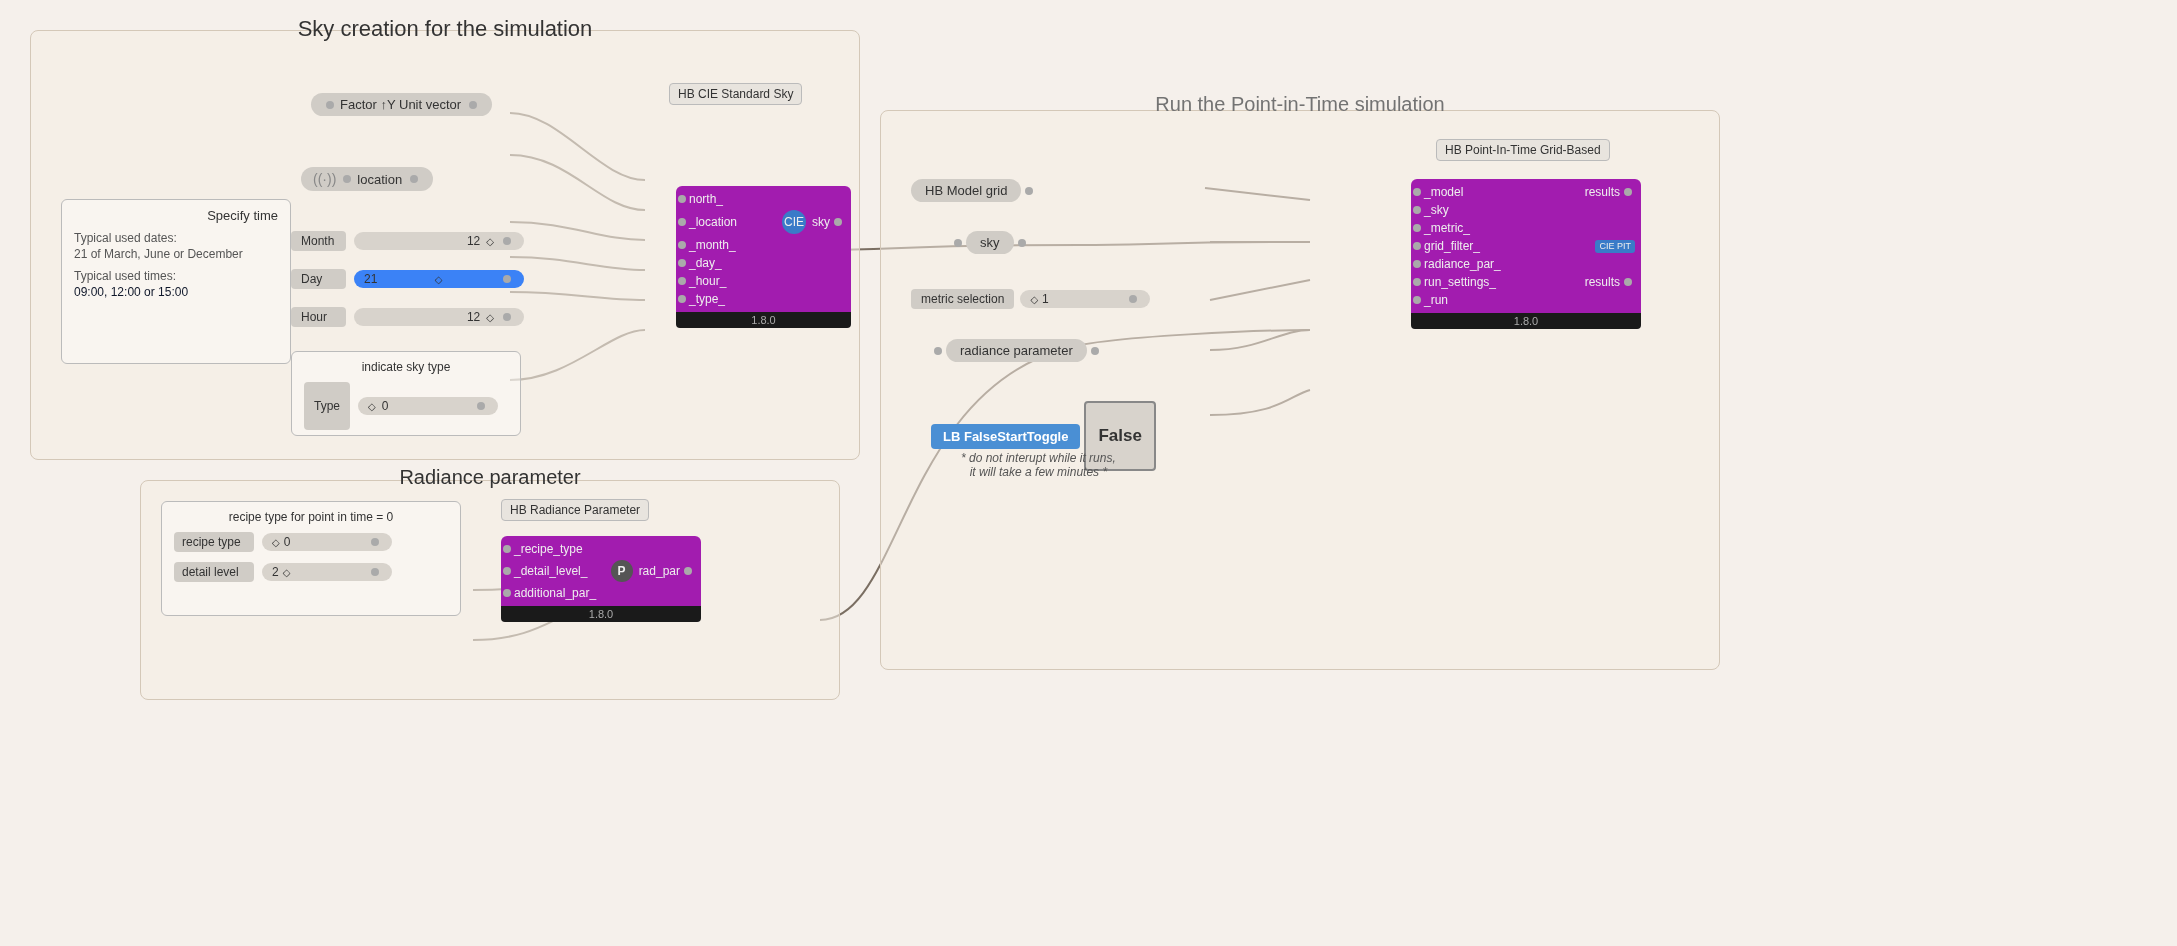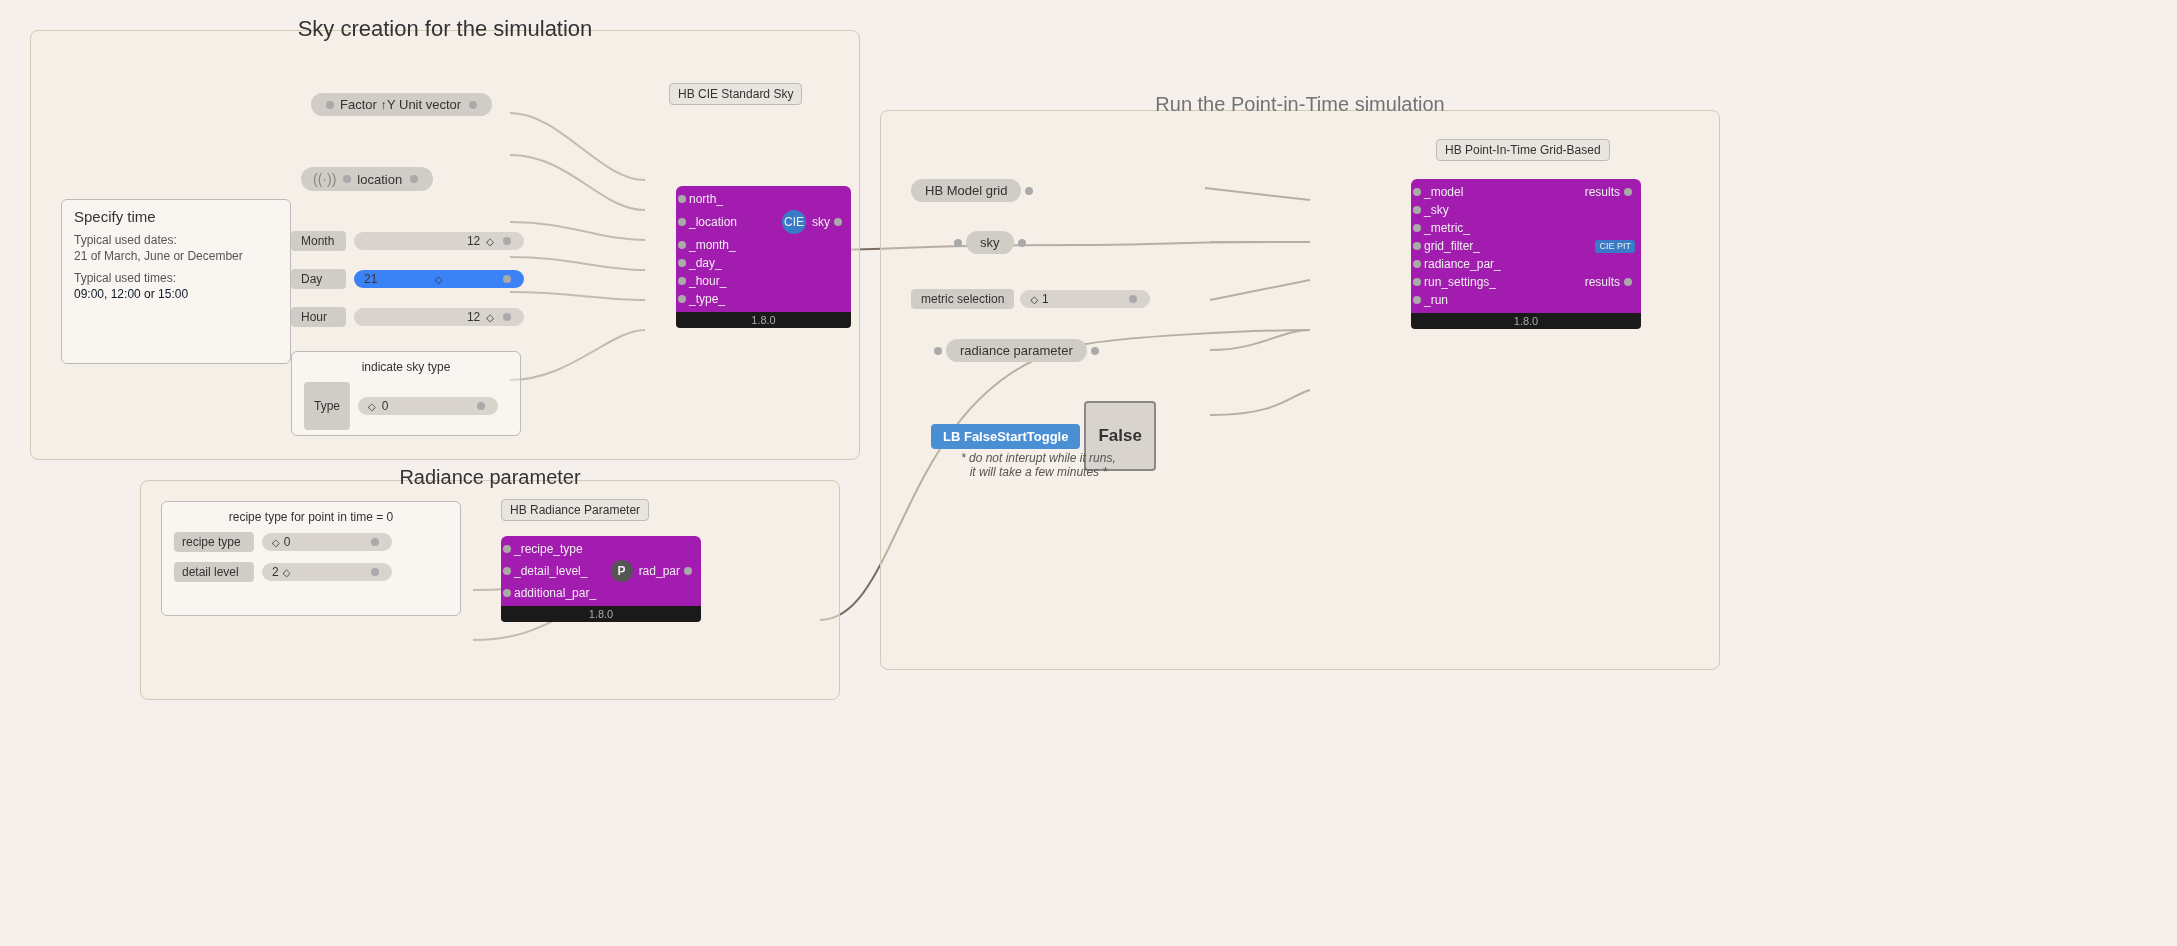--- a/index.html
+++ b/index.html
@@ -195,21 +195,21 @@
     <div style="position:absolute; top:136px; left:270px;">
       <div style="display:flex; align-items:center; background:#d0ccc6; border-radius:20px; padding:4px 12px; font-size:13px; color:#333;">
         <span style="font-size:14px; color:#888; margin-right:4px;">((·))</span>
         <span class="port-dot" style="margin-right:6px;"></span>
         <span>location</span>
         <span class="port-dot" style="margin-left:8px;"></span>
       </div>
     </div>
 
     <div class="annotation-box" style="left:30px; top:168px; width:230px; height:165px;">
-      <div style="font-size:15px; margin-bottom:8px;">Specify time</div>
+      <div style="font-size:13px; margin-bottom:8px;text-align:right;">Specify time</div>
       <div style="font-size:12px; color:#555; margin-bottom:2px;">Typical used dates:</div>
       <div style="font-size:12px; color:#555; margin-bottom:8px;">21 of March, June or December</div>
       <div style="font-size:12px; color:#555; margin-bottom:2px;">Typical used times:</div>
       <div style="font-size:12px; color:#0f172a;">09:00, 12:00 or 15:00</div>
     </div>
 
     <div style="position:absolute; top:200px; left:260px; display:flex; align-items:center; gap:8px;">
       <div style="background:#d0ccc6; border-radius:4px; padding:3px 10px; font-size:12px; color:#333; min-width:55px;">Month</div>
       <div style="display:flex; align-items:center; background:#d8d3cc; border-radius:20px; padding:2px 10px; font-size:12px; color:#333; width:170px; justify-content:flex-end; gap:6px;">
         <span>12</span>

